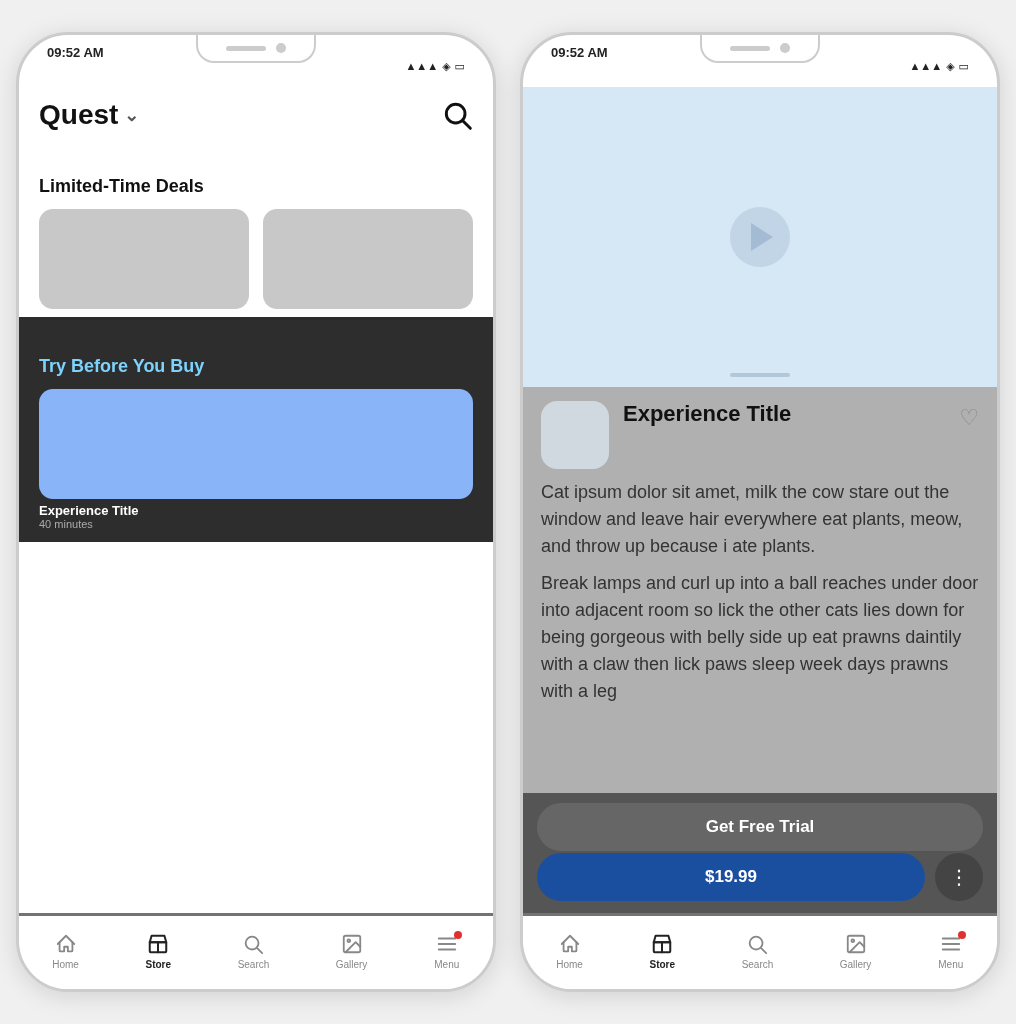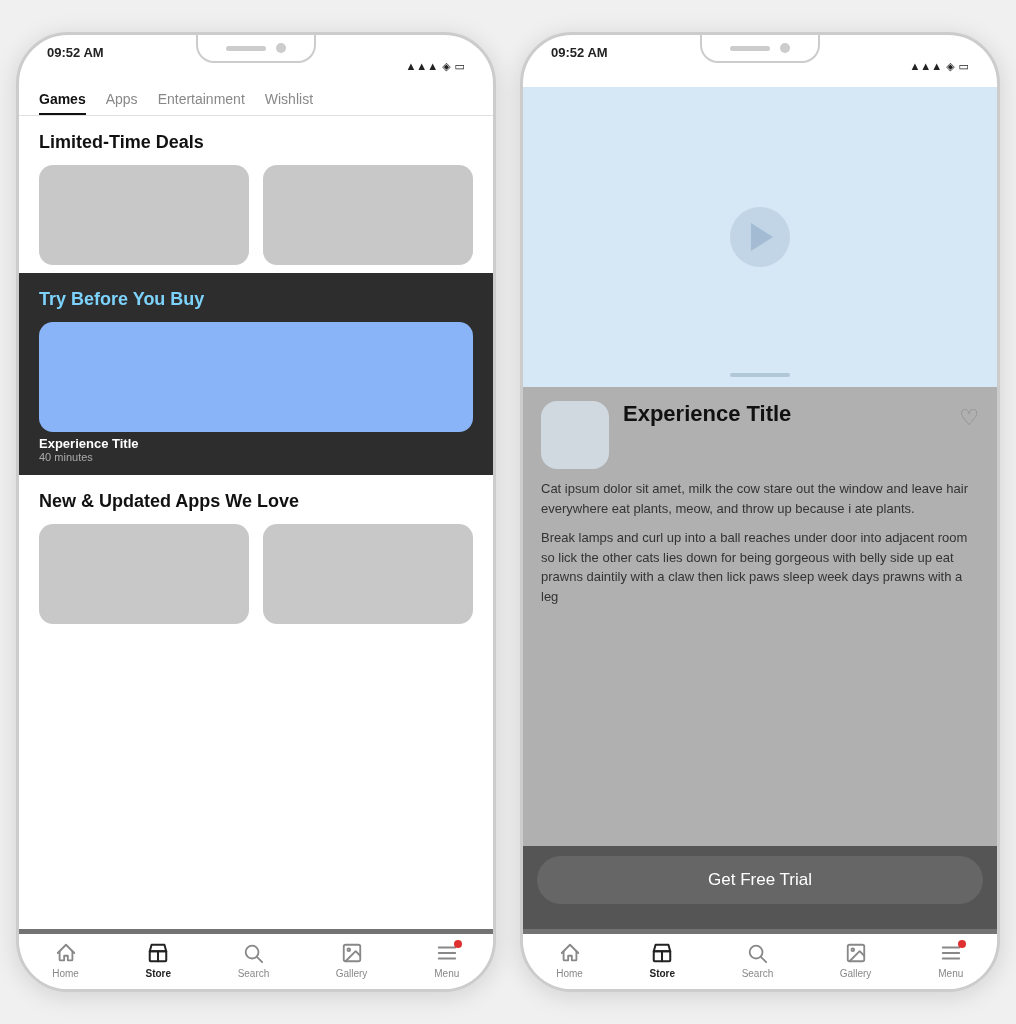--- a/index.html
+++ b/index.html
@@ -89,23 +89,23 @@
     .phone-content {
       flex: 1;
       overflow: hidden;
       display: flex;
       flex-direction: column;
       border-radius: 0 0 48px 48px;
     }
 
     
     .bottom-nav {
-      height: 60px;
+      height: 76px;
       background: #fff;
-      border-top: 5px solid #737373;
+      border-top: 3px solid #737373;
       display: flex;
       align-items: center;
       justify-content: space-around;
       padding: 6px 0 10px 0;
       flex-shrink: 0;
       border-radius: 0 0 48px 48px;
     }
     .nav-item {
       display: flex;
       flex-direction: column;
@@ -188,20 +188,21 @@
 
     
     .section {
       padding: 16px 20px 8px 20px;
     }
     .section-title {
       font-size: 18px;
       font-weight: 700;
       color: #111;
       margin-bottom: 12px;
+      margin-top: 23px;
     }
     .cards-row {
       display: flex;
       gap: 14px;
     }
     .card-placeholder {
       flex: 1;
       height: 100px;
       background: #c8c8c8;
       border-radius: 14px;
@@ -310,21 +311,21 @@
       color: #555;
     }
     .detail-heart {
       font-size: 22px;
       color: #888;
       cursor: pointer;
       margin-top: 4px;
     }
     .detail-description {
       padding: 0 18px 10px 18px;
-      font-size: 13px;
+      font-size: 18px;
       color: #333;
       line-height: 1.5;
     }
     .detail-description p {
       margin-bottom: 10px;
     }
 
     
     .detail-action-bar {
       background: #555;
@@ -332,23 +333,23 @@
       flex-shrink: 0;
     }
     .btn-free-trial {
       width: 100%;
       height: 48px;
       background: #666;
       border: none;
       border-radius: 30px;
       color: #fff;
       font-size: 17px;
-      font-weight: 400;
+      font-weight: 700;
       cursor: pointer;
-      margin-bottom: 13px;
+      margin-bottom: 2px;
       display: flex;
       align-items: center;
       justify-content: center;
     }
     .btn-price-row {
       display: flex;
       gap: 10px;
       align-items: center;
     }
     .btn-price {
@@ -451,27 +452,33 @@
       <div class="status-icons">
         <span>▲▲▲</span>
         <span>◈</span>
         <span>▭</span>
       </div>
     </div>
 
     <div class="phone-content">
       <div class="store-scroll">
 
-
-        <div class="tabs">
-          <div class="tab active">Games</div>
-          <div class="tab">Apps</div>
-          <div class="tab">Entertainment</div>
-          <div class="tab">Wishlist</div>
-        </div>
+        <div class="store-header">
+          <div class="store-title">
+            <span>Quest</span>
+            <span class="store-title-chevron">⌄</span>
+          </div>
+          <div class="search-icon-btn">
+            <svg viewBox="0 0 24 24" fill="none" stroke="#111" stroke-width="2.2" stroke-linecap="round">
+              <circle cx="11" cy="11" r="7"></circle>
+              <line x1="16.5" y1="16.5" x2="22" y2="22"></line>
+            </svg>
+          </div>
+        </div>
+
 
         <div class="section">
           <div class="section-title">Limited-Time Deals</div>
           <div class="cards-row">
             <div class="card-placeholder"></div>
             <div class="card-placeholder"></div>
           </div>
         </div>
 
         <div class="dark-section">
@@ -480,27 +487,20 @@
 
             <div style="flex:1">
               <div class="experience-thumb blue"></div>
               <div class="experience-title">Experience Title</div>
               <div class="experience-subtitle">40 minutes</div>
             </div>
 
           </div>
         </div>
 
-        <div class="section">
-          <div class="section-title">New &amp; Updated Apps We Love</div>
-          <div class="cards-row">
-            <div class="card-placeholder"></div>
-            <div class="card-placeholder"></div>
-          </div>
-        </div>
 
         <div style="height:20px"></div>
       </div>
 
       <div class="bottom-nav">
         <div class="nav-item">
           <div class="nav-icon">
             <svg viewBox="0 0 24 24" fill="none" stroke="#888" stroke-width="2" stroke-linecap="round" stroke-linejoin="round">
               <path d="M3 12L12 3l9 9"></path>
               <path d="M5 10v9a1 1 0 001 1h4v-5h4v5h4a1 1 0 001-1v-9"></path>
@@ -593,20 +593,24 @@
         </div>
 
         <div class="detail-description">
           <p>Cat ipsum dolor sit amet, milk the cow stare out the window and leave hair everywhere eat plants, meow, and throw up because i ate plants.</p>
           <p>Break lamps and curl up into a ball reaches under door into adjacent room so lick the other cats lies down for being gorgeous with belly side up eat prawns daintily with a claw then lick paws sleep week days prawns with a leg</p>
         </div>
       </div>
 
       <div class="detail-action-bar">
         <button class="btn-free-trial">Get Free Trial</button>
+        <div class="btn-price-row">
+          <button class="btn-price">$19.99</button>
+          <button class="btn-more">⋮</button>
+        </div>
       </div>
 
       <div class="bottom-nav">
         <div class="nav-item">
           <div class="nav-icon">
             <svg viewBox="0 0 24 24" fill="none" stroke="#888" stroke-width="2" stroke-linecap="round" stroke-linejoin="round">
               <path d="M3 12L12 3l9 9"></path>
               <path d="M5 10v9a1 1 0 001 1h4v-5h4v5h4a1 1 0 001-1v-9"></path>
             </svg>
           </div>

